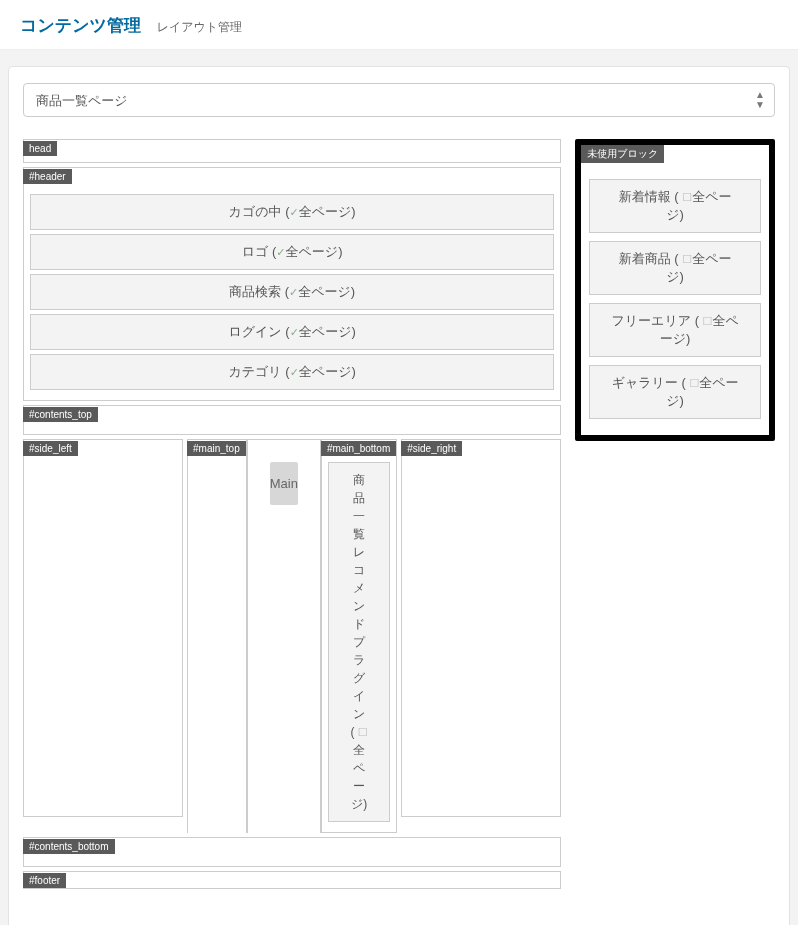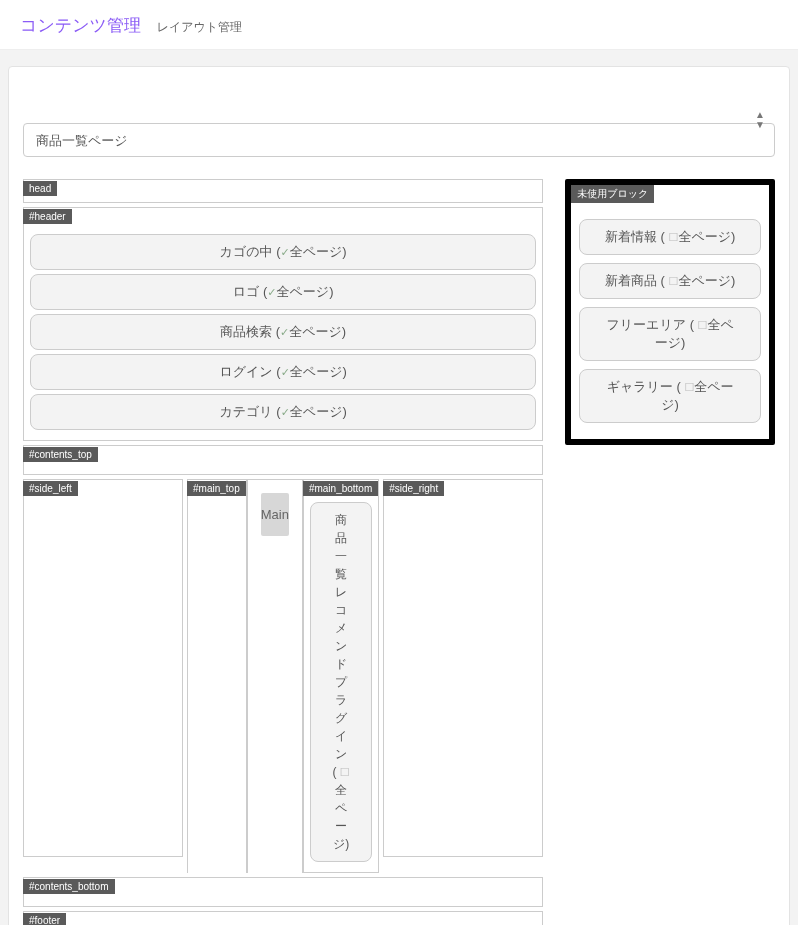--- a/index.html
+++ b/index.html
@@ -1,43 +1,43 @@
 <!DOCTYPE html>
 <html><head>
 <meta charset="utf-8">
 <style>
 * { box-sizing: border-box; margin: 0; padding: 0; }
 body { font-family: "Hiragino Kaku Gothic ProN", "メイリオ", Meiryo, sans-serif; background: #f3f3f3; color: #333; font-size: 13px; }
 .page { width: 798px; min-height: 925px; margin: 0 auto; }
 .header-bar { background: #fff; padding: 14px 20px 12px; border-bottom: 1px solid #eee; }
-.header-bar h1 { display: inline; font-size: 17px; font-weight: 400; color: #8b5cf6; }
+.header-bar h1 { display: inline; font-size: 17px; font-weight: 700; color: #0369a1; }
 .header-bar .sub { display: inline; font-size: 12px; color: #666; margin-left: 12px; }
 .content { padding: 16px 8px; }
 .panel { background: #fff; border: 1px solid #e3e3e3; border-radius: 4px; padding: 16px 14px 40px; }
 .select-wrap { position: relative; margin-bottom: 22px; }
-.page-select { width: 100%; height: 34px; border: 1px solid #ccc; border-radius: 4px; background: #fff; padding: 0 30px 0 12px; font-size: 13px; color: #555; appearance: none; margin-top: 40px; -webkit-appearance: none; }
+.page-select { width: 100%; height: 34px; border: 1px solid #ccc; border-radius: 4px; background: #fff; padding: 0 30px 0 12px; font-size: 13px; color: #555; appearance: none; -webkit-appearance: none; }
 .select-caret { position: absolute; right: 10px; top: 50%; transform: translateY(-50%); color: #777; pointer-events: none; font-size: 10px; line-height: 1; }
-.columns { display: flex; gap: 22px; align-items: flex-start; }
+.columns { display: flex; gap: 14px; align-items: flex-start; }
 .layout-col { flex: 0 0 500px; }
 .side-col { flex: 1; }
 .zone { border: 1px solid #ccc; margin-bottom: 4px; background: #fff; }
 .zone-label { display: inline-block; background: #5a5a5a; color: #fff; font-size: 10px; padding: 2px 6px; margin: -1px 0 0 -1px; }
 .zone-body { padding: 6px 6px; min-height: 18px; }
 .zone.head .zone-body { min-height: 6px; padding-bottom: 0; }
-.block { background: #f3f3f3; border: 1px solid #ccc; border-radius: 8px; padding: 8px 20px; margin: 4px 0; text-align: center; font-size: 13px; color: #555; cursor: move; }
+.block { background: #f3f3f3; border: 1px solid #ccc; border-radius: 0; padding: 8px 20px; margin: 4px 0; text-align: center; font-size: 13px; color: #555; cursor: move; }
 .chk { color: #8a8; font-size: 11px; }
 .chkoff { color: #bbb; font-size: 11px; }
 .row3 { display: flex; gap: 4px; margin-bottom: 4px; }
 .row3 > .zone { margin-bottom: 16px; }
 .row3 .side { flex: 0 0 160px; min-height: 200px; }
 .row3 .center { flex: 1; display: flex; flex-direction: column; }
 .center-stack { display: flex; flex-direction: row; height: 100%; }
 .center-stack .zone { margin-bottom: 0; border-bottom: none; }
 .center-stack .zone:last-child { border-bottom: 1px solid #ccc; }
-.main-block { background: #d7d7d7; color: #666; text-align: center; padding: 14px 0; margin: 13px; border-radius: 2px; font-size: 13px; }
+.main-block { background: #d7d7d7; color: #666; text-align: center; padding: 14px 0; margin: 22px; border-radius: 2px; font-size: 13px; }
 .unused { border: 6px solid #000000; border-radius: 2px; }
 .unused-label { display: inline-block; background: #5a5a5a; color: #fff; font-size: 10px; padding: 2px 6px; }
 .unused-body { padding: 8px 8px; }
 .unused-body .block { margin: 8px 0; }
 .back-row { text-align: center; margin-top: 38px; }
 .back-link { color: #0f766e; text-decoration: none; font-size: 14px; cursor: pointer; }
 .zone.contents-top .zone-body, .zone.contents-bottom .zone-body { min-height: 10px; }
 .mtop .zone-body { min-height: 20px; }
 .mbot .zone-body { min-height: 2px; padding-top: 2px; }
 .block.small { font-size: 12px; line-height: 1.5; }

